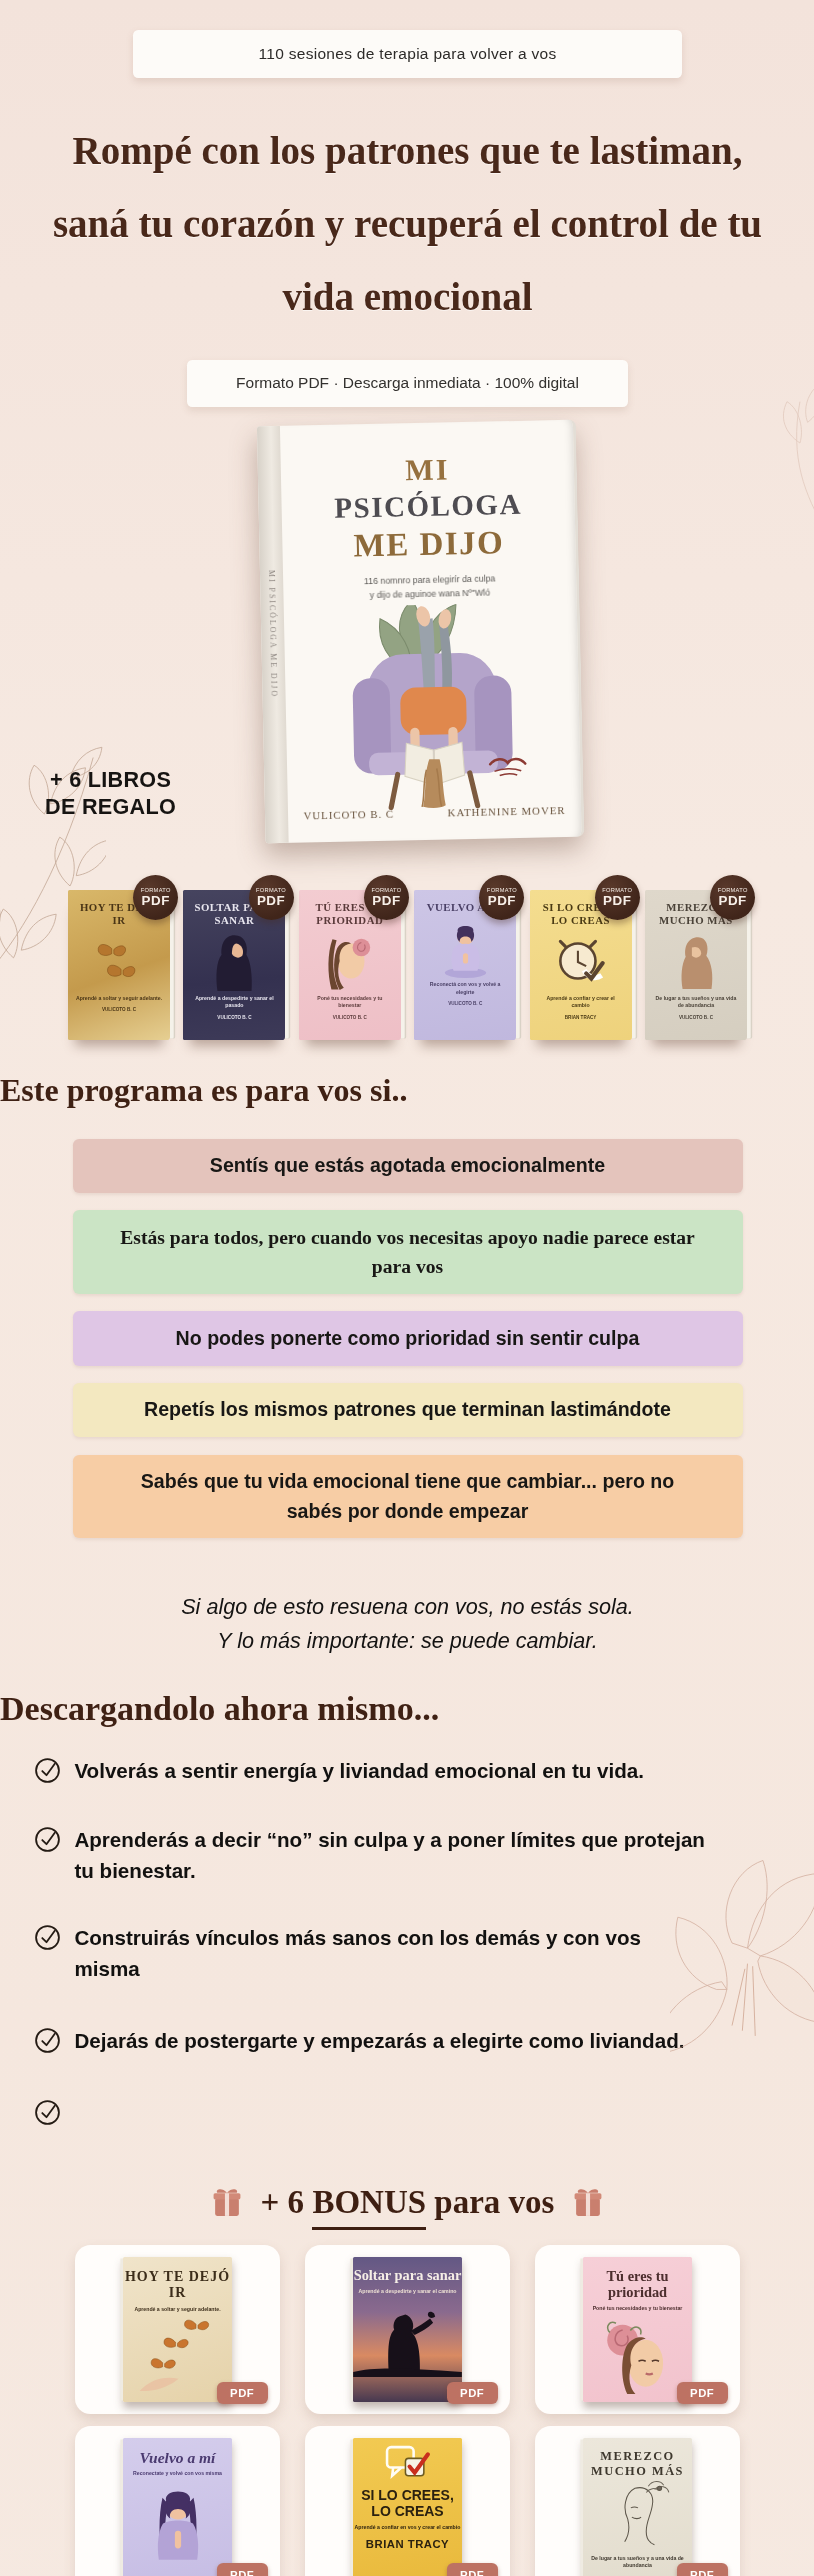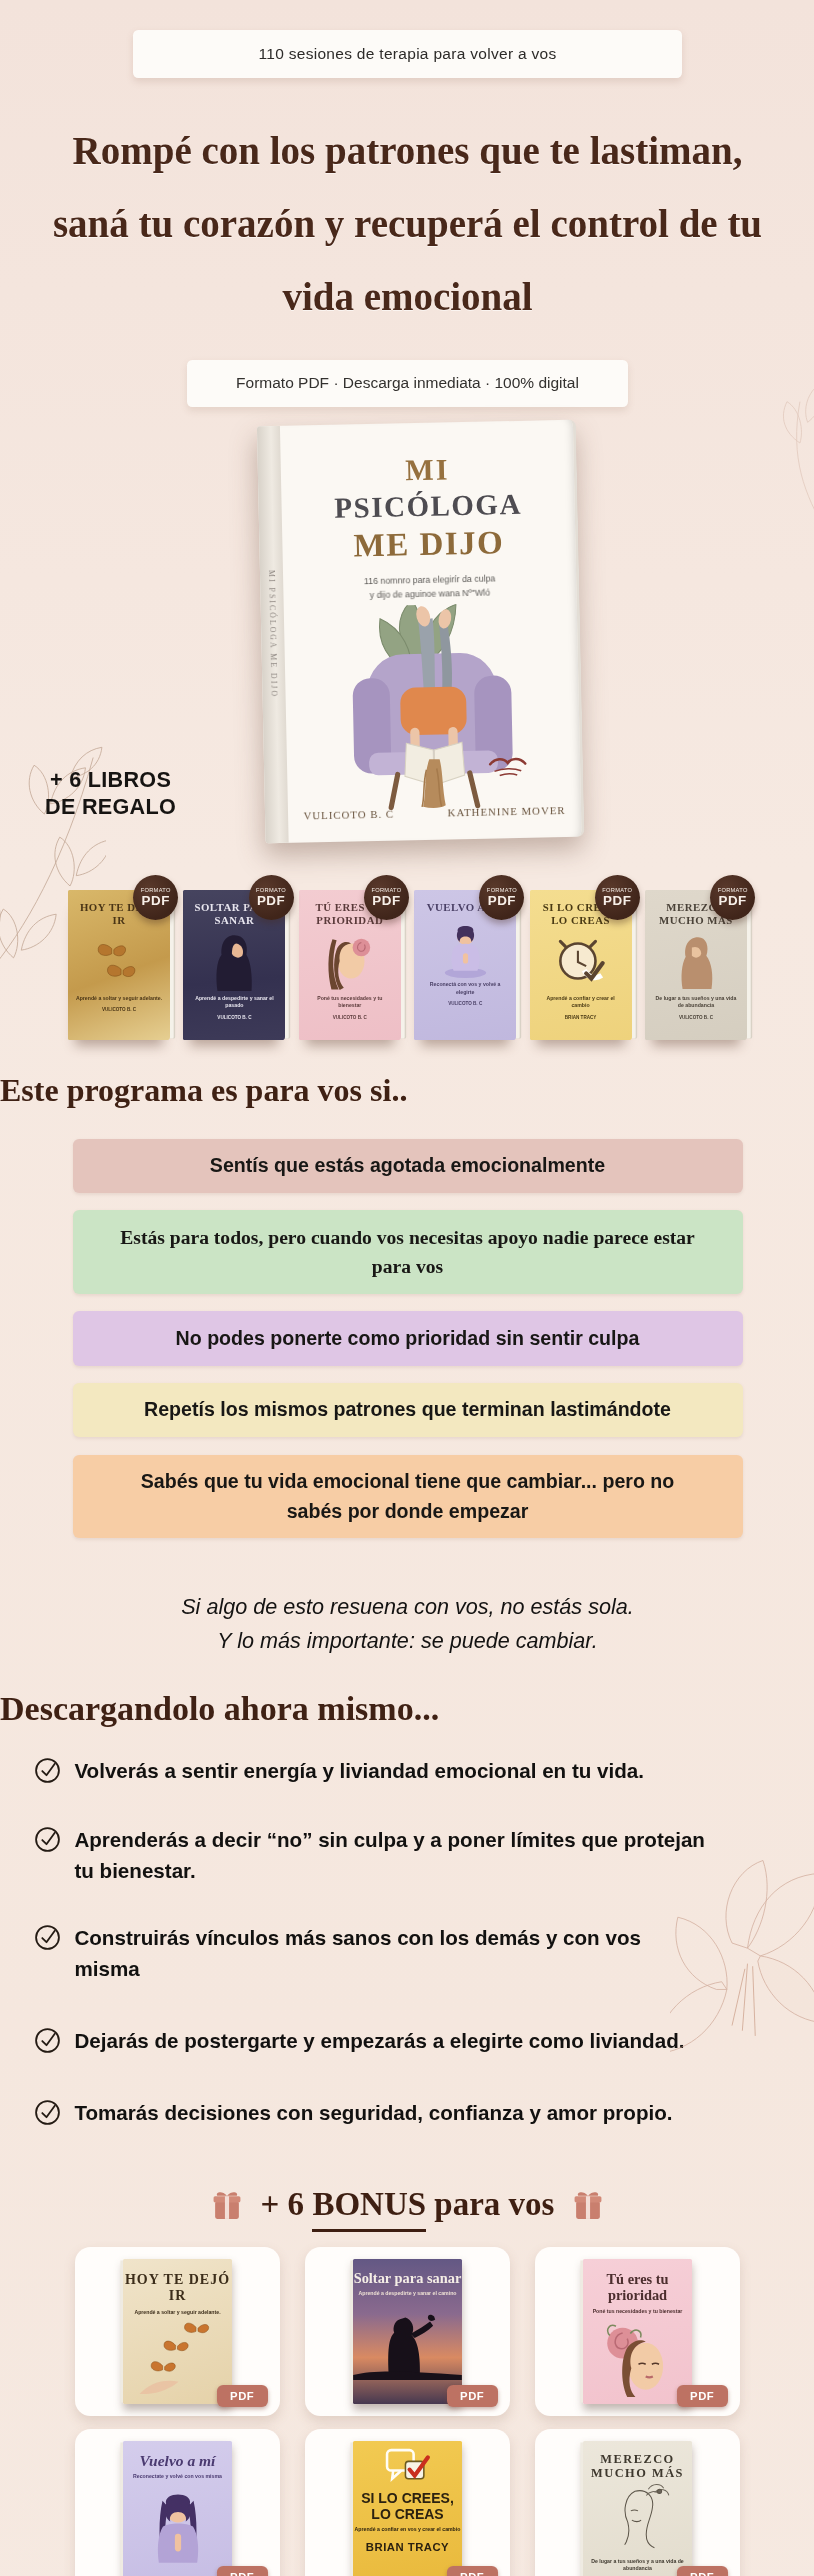--- a/index.html
+++ b/index.html
@@ -383,21 +383,20 @@
           <circle cx="26" cy="26" r="22" stroke="#241b14" stroke-width="3.5"></circle>
           <path d="M16 27 L24 35 L40 13" stroke="#241b14" stroke-width="3.5" stroke-linecap="round" stroke-linejoin="round"></path>
         </svg>
       <div class="txt">Dejarás de postergarte y empezarás a elegirte como liviandad.</div>
     </div>
     <div class="benefit">
       <svg class="check-ic" width="27" height="27" viewBox="0 0 52 52" fill="none">
           <circle cx="26" cy="26" r="22" stroke="#241b14" stroke-width="3.5"></circle>
           <path d="M16 27 L24 35 L40 13" stroke="#241b14" stroke-width="3.5" stroke-linecap="round" stroke-linejoin="round"></path>
         </svg>
-      <div class="txt">Tomarás decisiones con seguridad, confianza y amor propio.</div>
     </div>
   </div>
 
   <div class="bonus-heading">
     <svg width="32" height="32" viewBox="0 0 62 62">
         <rect x="8" y="24" width="46" height="34" rx="4" fill="#c97f6e"></rect>
         <rect x="5" y="14" width="52" height="12" rx="3" fill="#d28a78"></rect>
         <rect x="27" y="14" width="8" height="44" fill="#f3ded6"></rect>
         <path d="M31 13 C22 2 8 6 12 13 Z M31 13 C40 2 54 6 50 13 Z" fill="#c97f6e"></path>
       </svg>

